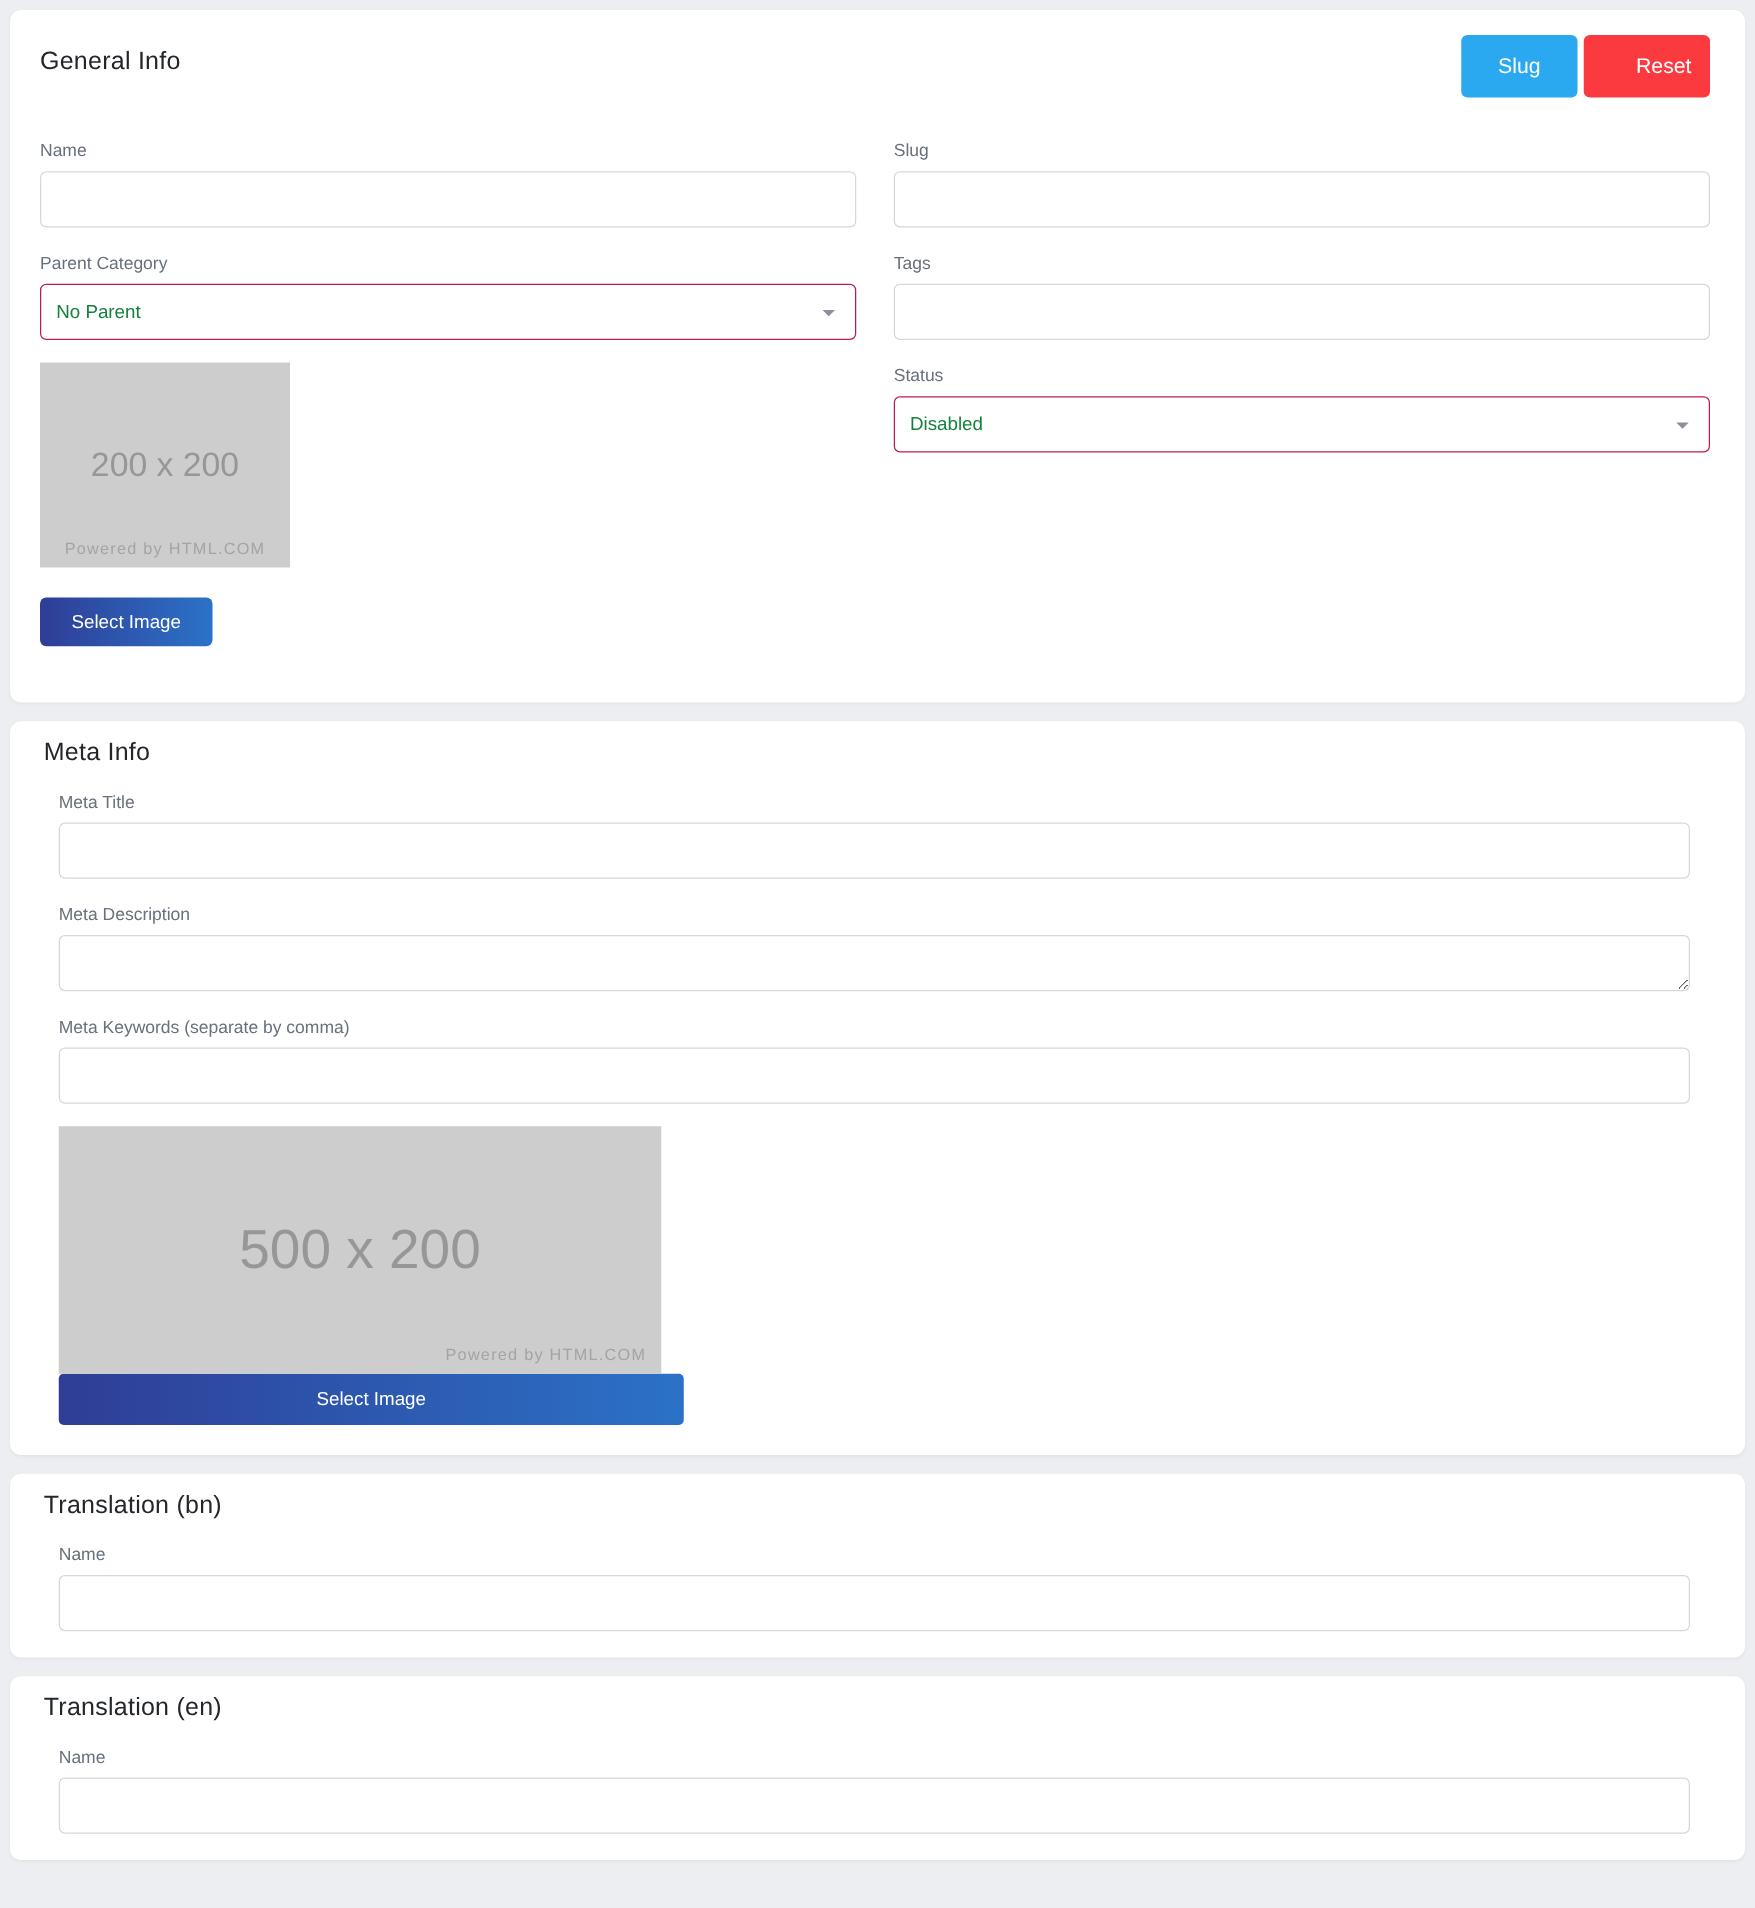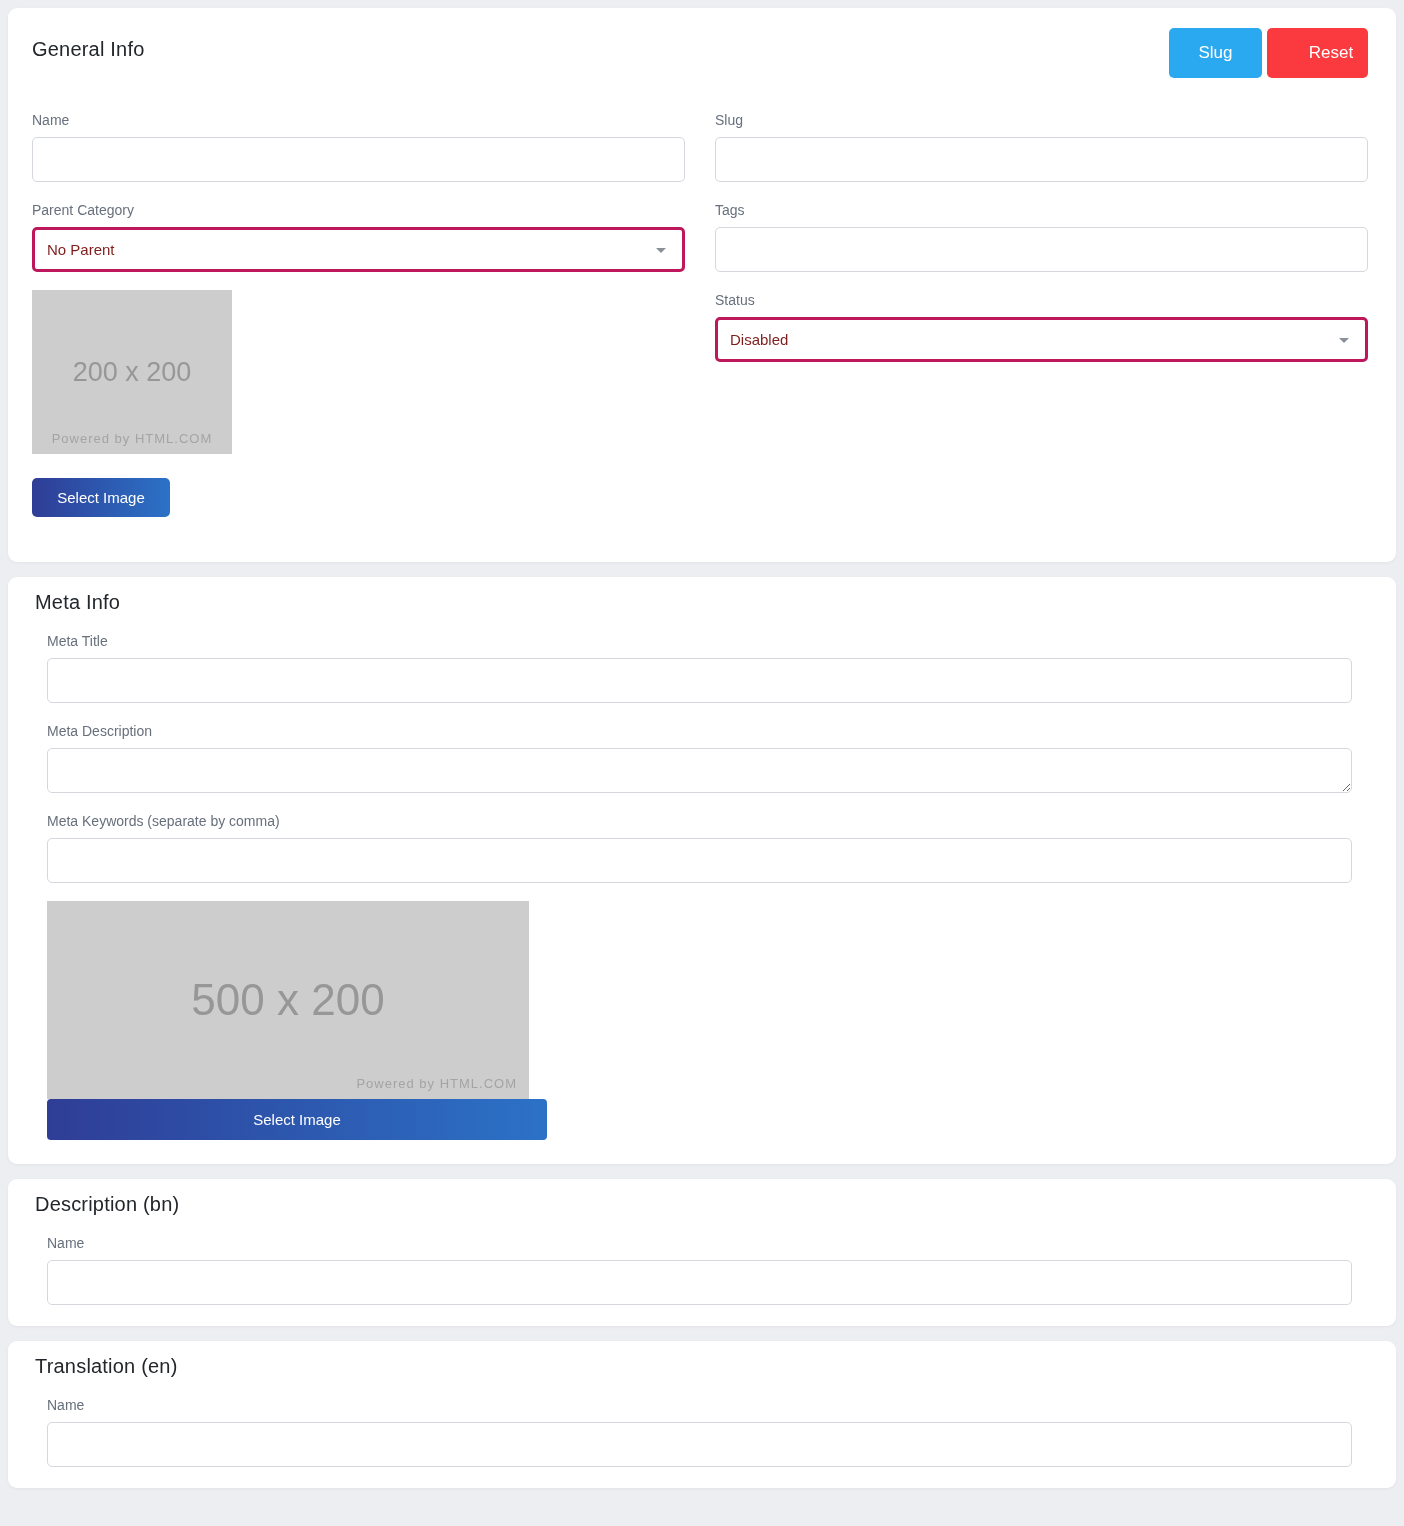--- a/index.html
+++ b/index.html
@@ -56,26 +56,26 @@
     padding: 0 12px;
     background: #fff;
     outline: none;
   }
   .textarea-input { padding: 8px 12px; resize: both; display: block; }
   .field-row { margin-top: 20px; }
   .field-row.first { margin-top: 0; }
   .select-box {
     position: relative;
     width: 100%; height: 45px;
-    border: 3px solid #be185d;
+    border: 1px solid #be185d;
     border-radius: 5px;
     background: #fff;
     display: flex; align-items: center;
     padding: 0 34px 0 12px;
-    font-size: 15px; color: #7f1d1d;
+    font-size: 15px; color: #15803d;
     cursor: pointer;
   }
   .caret {
     position: absolute; right: 16px; top: 50%;
     margin-top: -2px;
     width: 0; height: 0;
     border-left: 5px solid transparent;
     border-right: 5px solid transparent;
     border-top: 5px solid #8a9097;
   }
@@ -191,21 +191,21 @@
     </div>
     <div class="img-ph img-ph-500">
       <span class="img-ph-dim">500 x 200</span>
       <span class="img-ph-credit">Powered by HTML.COM</span>
     </div>
     <button class="btn btn-select-image-wide grad-blue">Select Image</button>
   </div>
 </section>
 
 <section class="card card-translation">
-  <h2 class="section-title">Description (bn)</h2>
+  <h2 class="section-title">Translation (bn)</h2>
   <div class="fields-indent">
     <div class="field-row first">
       <label class="field-label">Name</label>
       <input type="text" class="text-input" style="">
     </div>
   </div>
 </section>
 
 <section class="card card-translation">
   <h2 class="section-title">Translation (en)</h2>

